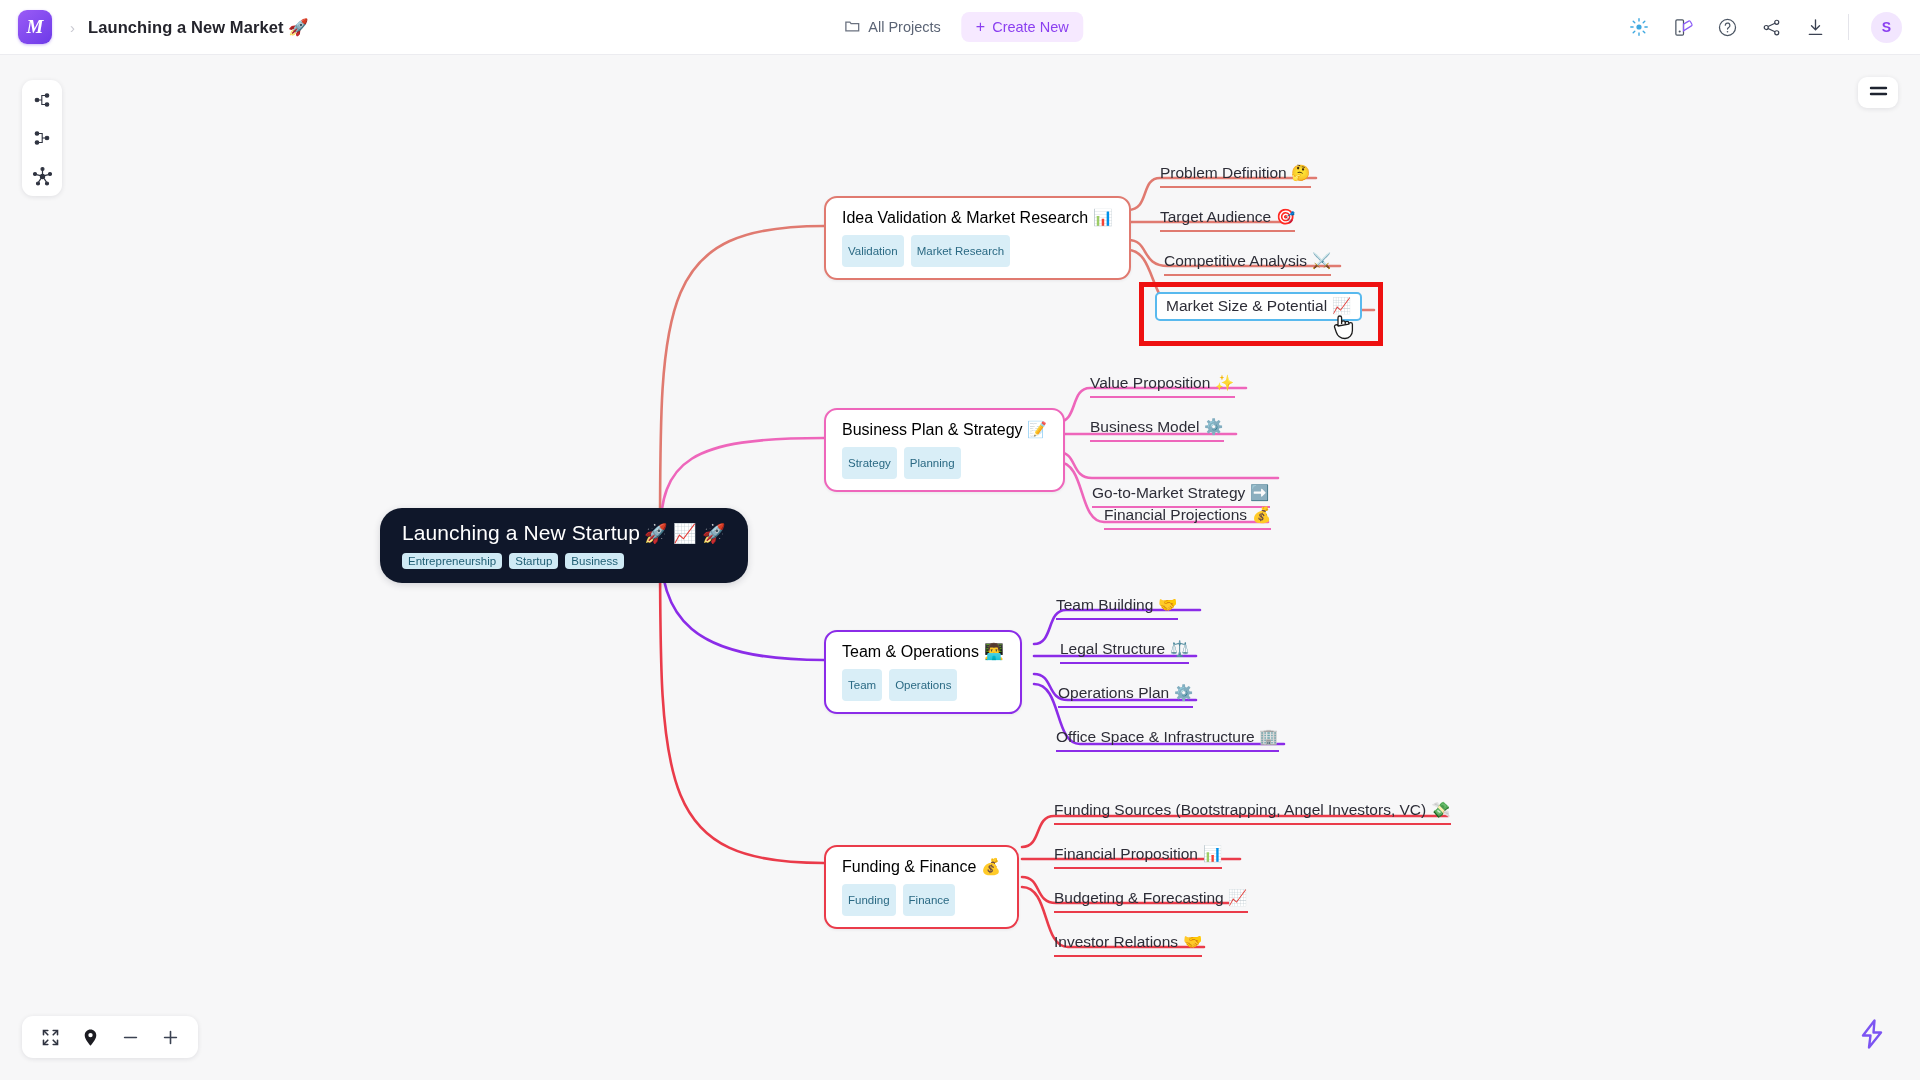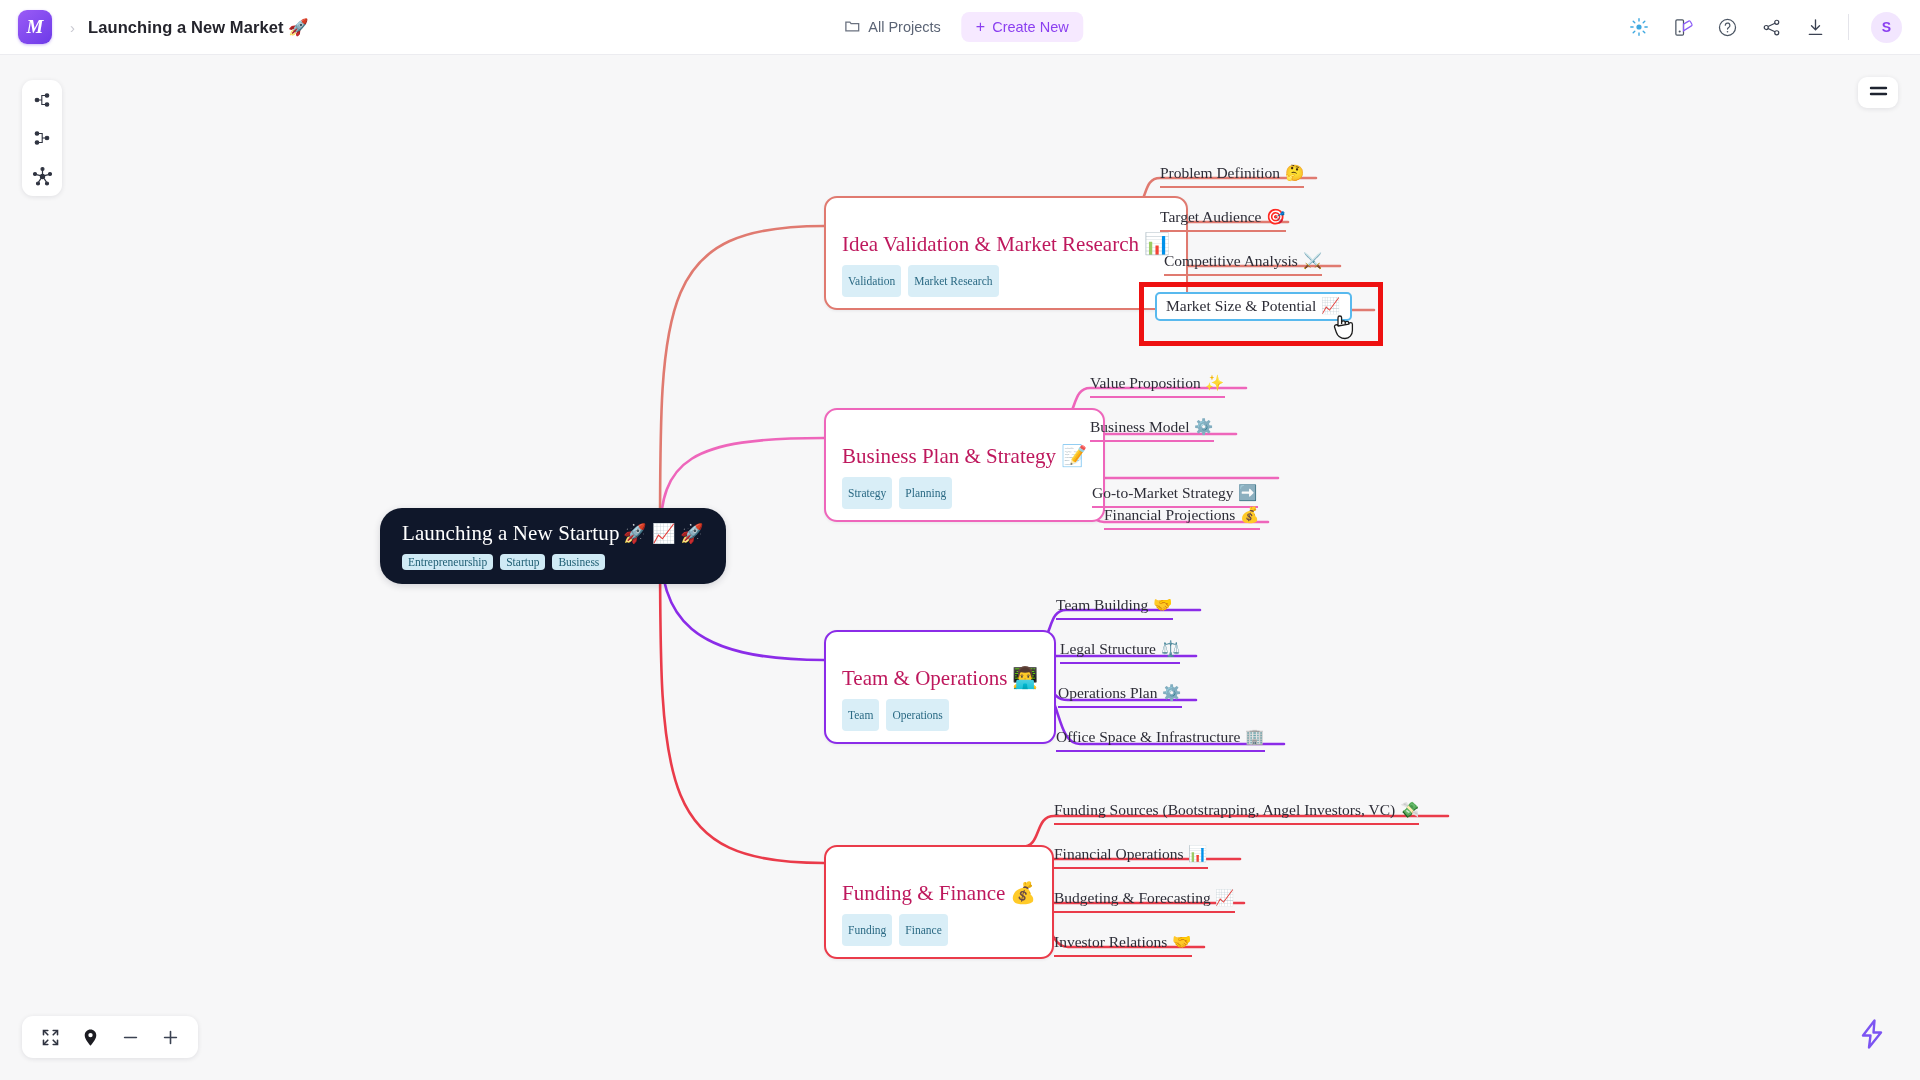--- a/index.html
+++ b/index.html
@@ -93,21 +93,21 @@
   .bolt {
     position: absolute; right: 30px; bottom: 26px;
     width: 36px; height: 36px; z-index: 30; cursor: pointer;
     display: flex; align-items: center; justify-content: center;
   }
 
   
   #canvas { position: absolute; inset: 0; z-index: 5; }
   #edges { position: absolute; inset: 0; width: 1920px; height: 1080px; }
 
-  .node { position: absolute; z-index: 10; font-family: Liberation Serif, serif; }
+  .node { position: absolute; z-index: 10; }
 
   
   .root-node {
     background: #0f172a; border-radius: 22px;
     padding: 13px 22px 14px 22px;
     box-shadow: 0 2px 7px rgba(30,30,50,.16);
   }
   .root-title {
     color: #ffffff; font-size: 21px; font-weight: 500;
     white-space: nowrap; letter-spacing: .1px;
@@ -120,21 +120,21 @@
     white-space: nowrap;
   }
 
   
   .branch-node {
     background: #ffffff; border-radius: 13px;
     border: 2px solid #ccc; padding: 10px 16px 11px 16px;
     box-shadow: 0 1px 3px rgba(30,30,50,.07);
     white-space: nowrap;
   }
-  .branch-title { font-size: 21px; color: #be185d; margin-top: 24px; }
+  .branch-title { font-size: 16px; color: #000000; }
   .branch-title .emo { margin-left: 5px; }
   .branch-node .tag {
     background: #d9eef7; color: #2b6a84;
     font-size: 11.5px; padding: 10px 6px; border-radius: 4px;
   }
 
   
   .leaf-node {
     font-size: 15.5px; color: #2d2d37;
     white-space: nowrap; padding-bottom: 4px;
@@ -376,21 +376,21 @@
   <div class="node branch-node" style="left:824px; top:845px; border-color:#ea3b4a;">
     <div class="branch-title">
       <span>Funding &amp; Finance</span><span class="emo">💰</span>
     </div>
     <div class="tagrow">
       <span class="tag">Funding</span>
       <span class="tag">Finance</span>
     </div>
   </div>
   <div class="node leaf-node" style="left:1054px; top:845px; border-bottom:2px solid #ea3b4a;">
-    <span>Financial Operations</span><span class="emo">📊</span>
+    <span>Financial Proposition</span><span class="emo">📊</span>
   </div>
   <div class="node leaf-node" style="left:1054px; top:889px; border-bottom:2px solid #ea3b4a;">
     <span>Budgeting &amp; Forecasting</span><span class="emo">📈</span>
   </div>
   <div class="node leaf-node" style="left:1054px; top:933px; border-bottom:2px solid #ea3b4a;">
     <span>Investor Relations</span><span class="emo">🤝</span>
   </div>
 </div>
 
 <div class="zoombar">

